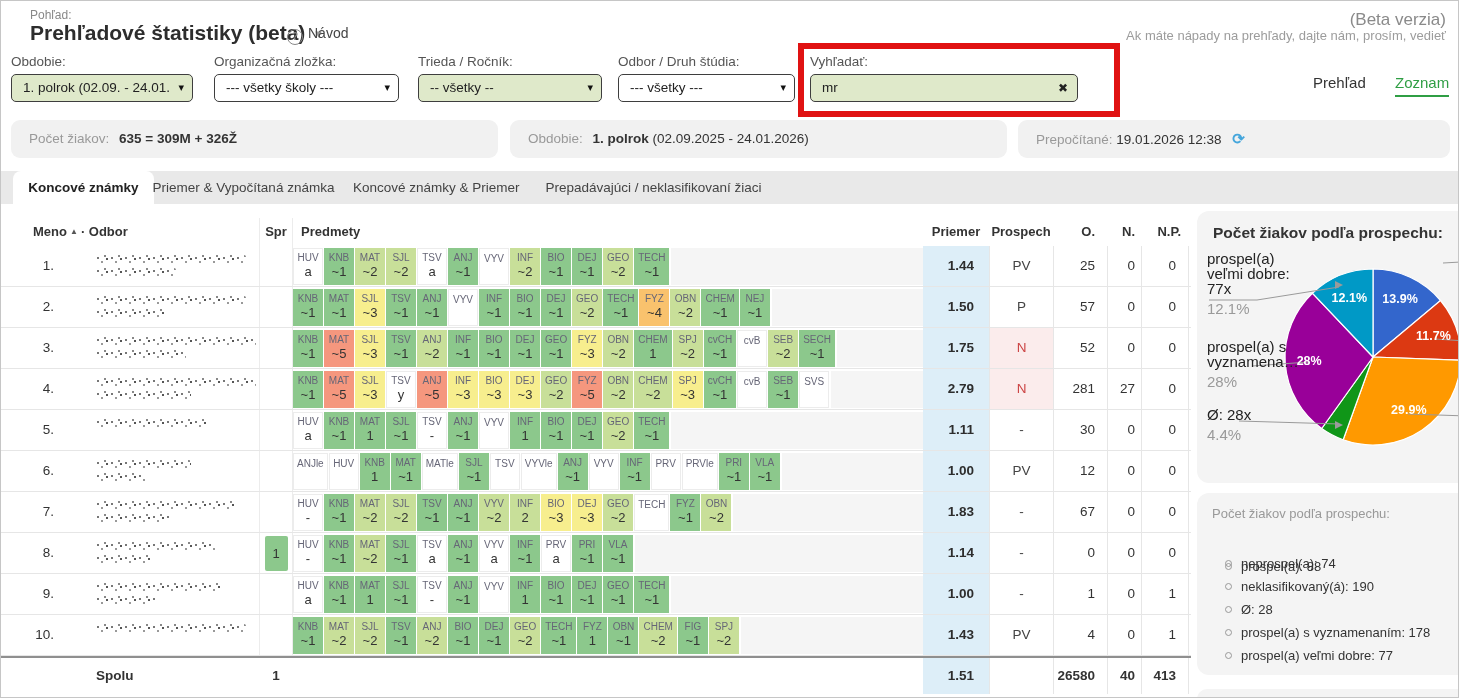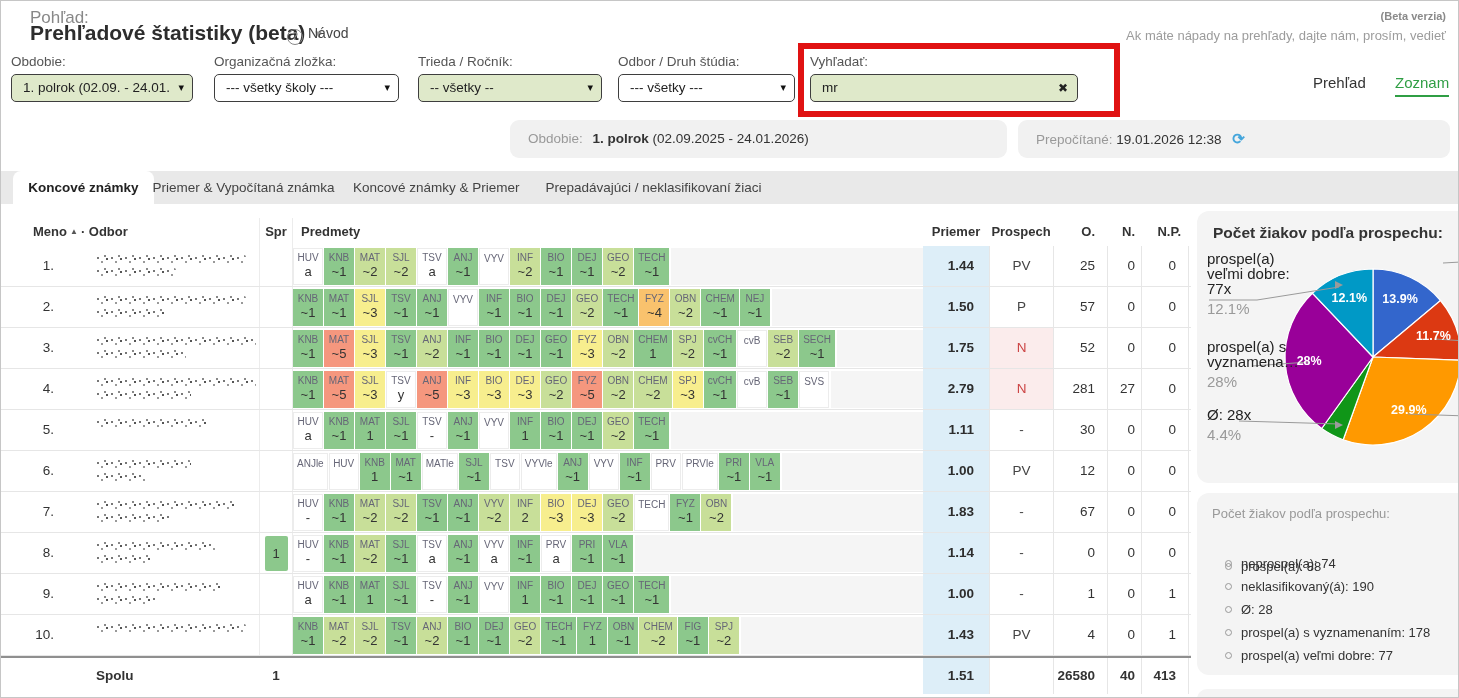--- a/index.html
+++ b/index.html
@@ -1,27 +1,27 @@
 <!DOCTYPE html>
 <html><head>
 <meta charset="utf-8">
 <style>
   html,body{margin:0;padding:0;background:#fff}
   #page{position:relative;width:1459px;height:698px;box-sizing:border-box;border:1px solid #c6c6c6;
         background:#fff;font-family:"Liberation Sans",sans-serif;color:#333;overflow:hidden}
   .abs{position:absolute}
 
   
-  #lbl-pohlad{left:29px;top:7px;font-size:17px;color:#888}
+  #lbl-pohlad{left:29px;top:7px;font-size:12px;color:#888}
   #page-title{left:29px;top:20px;font-size:21px;font-weight:bold;color:#2d2d2d;white-space:nowrap}
   #title-caret{color:#9a9a9a;font-size:13px;margin-left:10px;font-weight:normal;vertical-align:2px}
   #navod{left:286px;top:24px;font-size:14px;color:#444;cursor:pointer;white-space:nowrap}
   .qicon{display:inline-block;width:14px;height:14px;border:1.5px solid #888;border-radius:50%;
          color:#888;font-size:10px;line-height:14px;text-align:center;font-weight:bold;margin-right:5px;vertical-align:-2px}
-  #beta-label{right:12px;top:9px;font-size:11px;font-weight:bold;color:#8a8a8a;text-align:right}
+  #beta-label{right:12px;top:9px;font-size:17px;font-weight:normal;color:#8a8a8a;text-align:right}
   #beta-note{right:12px;top:27px;font-size:13px;color:#9c9c9c;text-align:right}
   #link-prehlad{left:1312px;top:73px;font-size:15px;color:#333;cursor:pointer}
   #link-zoznam{left:1394px;top:73px;font-size:15px;color:#2f9e44;cursor:pointer;padding-bottom:4px;border-bottom:2px solid #2f9e44}
 
   
   .flabel{position:absolute;top:53px;font-size:13.5px;color:#555;white-space:nowrap}
   .fselect{position:absolute;top:73px;height:28px;border:1px solid #3e3e3e;border-radius:5px;background:#fff;
            font-size:13.5px;line-height:26px;padding:0 24px 0 11px;box-sizing:border-box;color:#222;
            white-space:nowrap;overflow:hidden;cursor:pointer}
   .fselect.green{background:#dfe9ca}
@@ -131,20 +131,24 @@
     <span>--- všetky ---</span>
     <span class="chev">▾</span>
   </div>
   <div class="flabel" style="left:809px">Vyhľadať:</div>
   <div class="fselect green" style="left:809px;width:268px">
     <span>mr</span>
     <span id="search-clear">✖</span>
   </div>
   <div class="abs" id="red-box"></div>
 
+  <div class="infocard" style="left:10px;width:487px">
+    <span>Počet žiakov:</span>
+    <span class="v" style="margin-left:6px">635 = 309M + 326Ž</span>
+  </div>
   <div class="infocard" style="left:509px;width:497px">
     <span>Obdobie:</span>
     <span class="v" style="margin-left:6px">1. polrok</span><span class="v2"> (02.09.2025 - 24.01.2026)</span>
   </div>
   <div class="infocard" style="left:1017px;width:432px">
     <span>Prepočítané:</span>
     <span class="v2" style="margin-left:0">19.01.2026 12:38</span>
     <span id="refresh-ic">⟳</span>
   </div>
 

